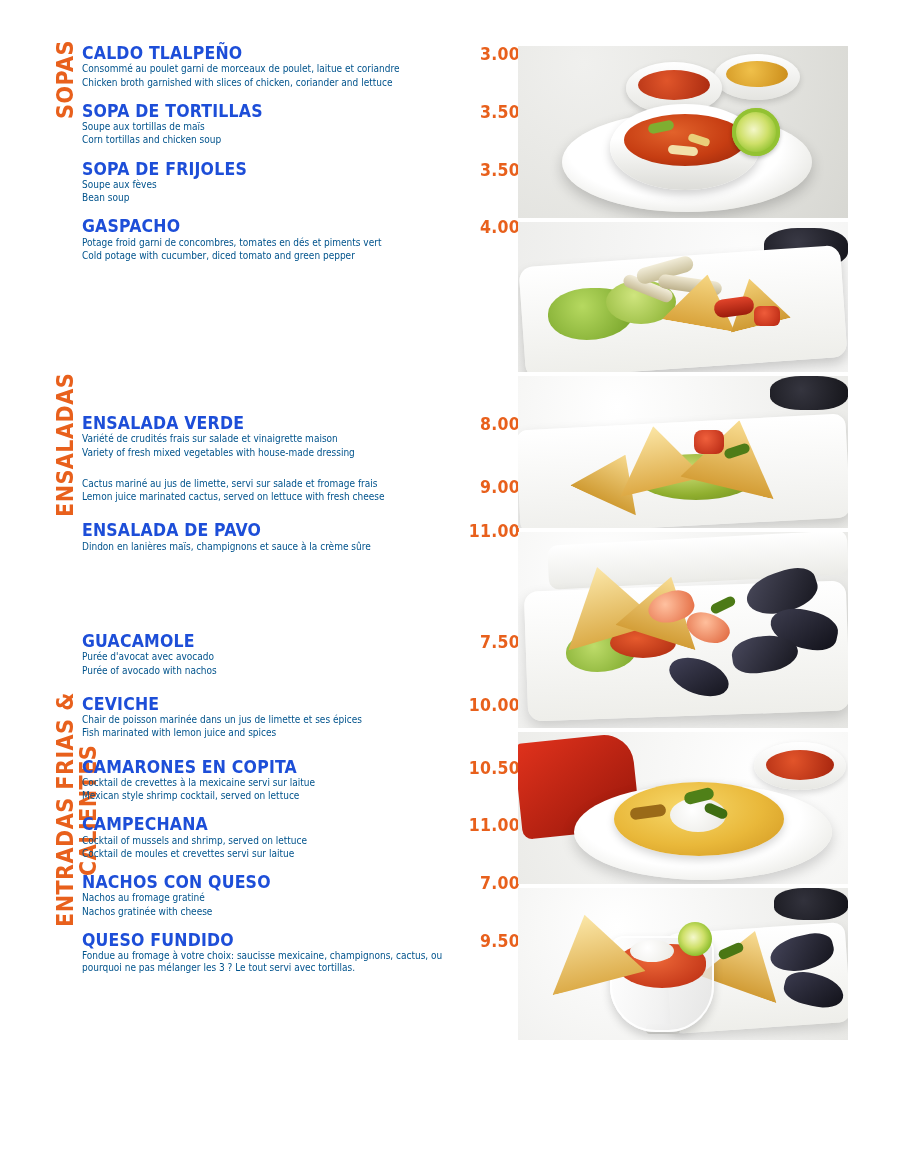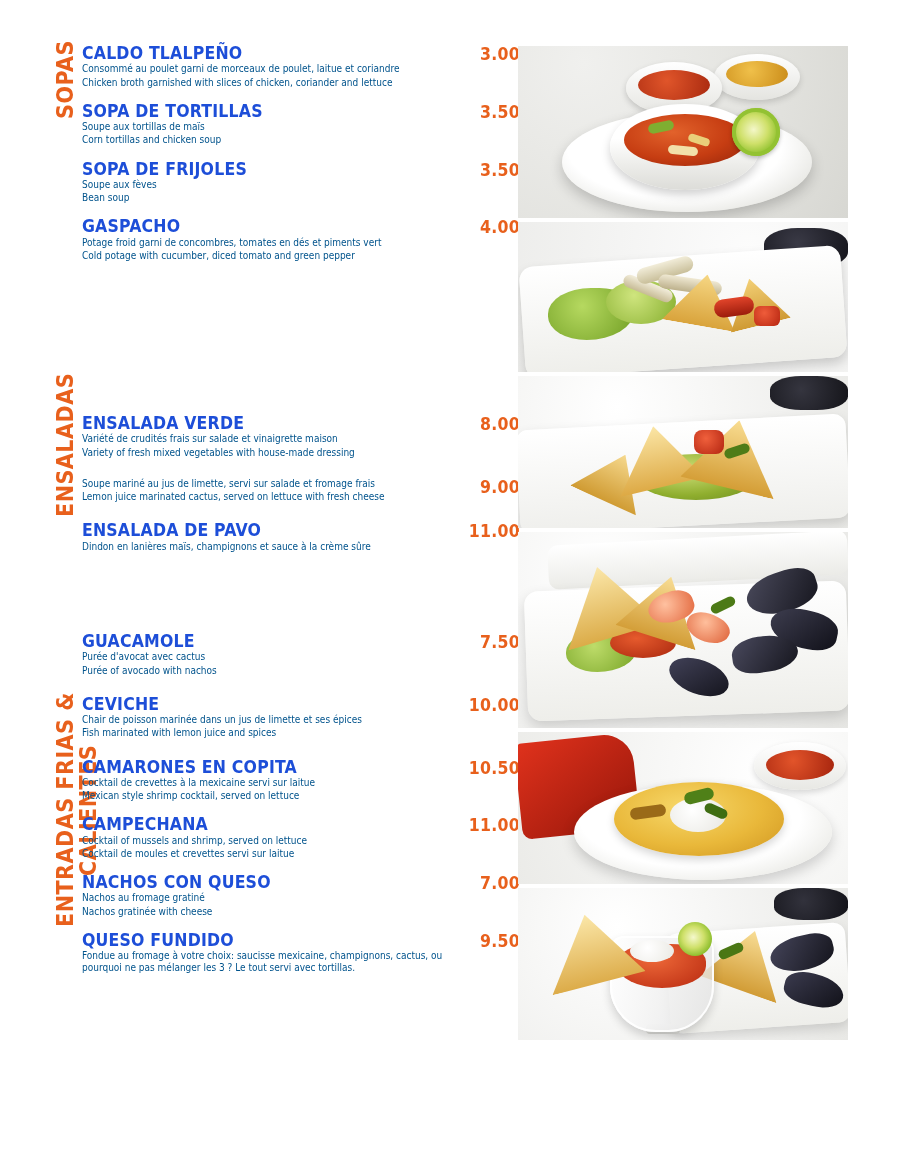--- a/index.html
+++ b/index.html
@@ -293,42 +293,42 @@
         <span class="item-price">8.00</span>
       </div>
       <div class="desc fr">Variété de crudités frais sur salade et vinaigrette maison</div>
       <div class="desc en">Variety of fresh mixed vegetables with house-made dressing</div>
     </div>
 
     <div class="item loose">
       <div class="item-head">
         <span class="item-price">9.00</span>
       </div>
-      <div class="desc fr">Soupe mariné au jus de limette, servi sur salade et  fromage frais</div>
+      <div class="desc fr">Cactus mariné au jus de limette, servi sur salade et  fromage frais</div>
       <div class="desc en">Lemon juice marinated cactus, served on lettuce with fresh cheese</div>
     </div>
 
     <div class="item">
       <div class="item-head">
         <span class="item-name">ENSALADA DE PAVO</span>
         <span class="item-price">11.00</span>
       </div>
       <div class="desc fr">Dindon en lanières maïs, champignons et sauce à la crème sûre</div>
     </div>
 
   </div>
 
   <div class="section" id="sec-entradas">
 
     <div class="item loose">
       <div class="item-head">
         <span class="item-name">GUACAMOLE</span>
         <span class="item-price">7.50</span>
       </div>
-      <div class="desc fr">Purée d'avocat avec cactus</div>
+      <div class="desc fr">Purée d'avocat avec avocado</div>
       <div class="desc en">Purée of avocado with nachos</div>
     </div>
 
     <div class="item loose">
       <div class="item-head">
         <span class="item-name">CEVICHE</span>
         <span class="item-price">10.00</span>
       </div>
       <div class="desc fr">Chair de poisson marinée dans un jus de limette et ses épices</div>
       <div class="desc en">Fish marinated with lemon juice and spices</div>

